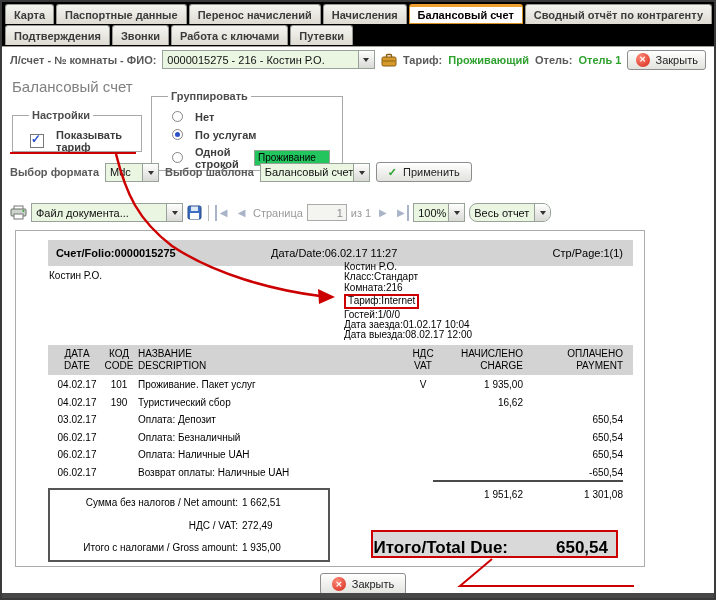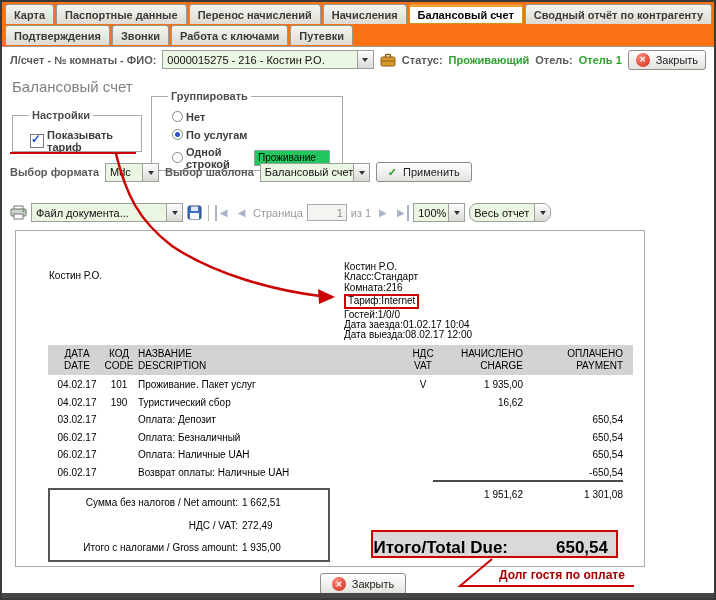--- a/index.html
+++ b/index.html
@@ -1,19 +1,19 @@
 <!DOCTYPE html>
 <html><head>
 <meta charset="utf-8">
 <style>
   html,body{margin:0;padding:0;background:#888;}
   #window{position:relative;width:716px;height:600px;box-sizing:border-box;border:2px solid #3a3a3a;
     background:#fff;font-family:"Liberation Sans",sans-serif;overflow:hidden;}
   
-  .tabstrip{position:absolute;left:0;top:0;right:0;height:45px;background:#f97316;
+  .tabstrip{position:absolute;left:0;top:0;right:0;height:45px;background:#000000;
     border-bottom:1px solid #a09e96;box-sizing:border-box;padding:2px 0 0 3px;}
   .tabrow{display:flex;gap:2px;height:20px;margin-bottom:1px;}
   .tab{background:linear-gradient(#f5f5f1,#dddbd2);border:1px solid #999791;border-bottom:none;
     border-radius:3px 3px 0 0;padding:0 8px;font-size:11px;font-weight:bold;color:#3b3b3b;
     display:flex;align-items:center;white-space:nowrap;}
   .tab.active{background:#fff;border:1px solid #d89020;border-top:3px solid #f0a030;color:#000;}
   
   .lbl{font-size:11px;font-weight:bold;color:#595959;white-space:nowrap;}
   .green{color:#2fa12f;font-weight:bold;font-size:11px;white-space:nowrap;}
   .combo{background:#eaf6e2;border:1px solid #98a298;height:19px;box-sizing:border-box;display:flex;
@@ -25,21 +25,21 @@
     display:flex;align-items:center;justify-content:center;gap:6px;font-size:11px;color:#222;box-sizing:border-box;}
   .redbadge{width:14px;height:14px;border-radius:50%;flex:none;
     background:radial-gradient(circle at 35% 30%,#ff8a78,#d32718);display:flex;align-items:center;justify-content:center;}
   .redbadge::after{content:"✕";color:#fff;font-size:8px;font-weight:bold;}
   .grpbox{position:absolute;border:1px solid #a8a8a8;box-sizing:border-box;background:transparent;}
   .grpbox legend{font-size:11px;font-weight:bold;color:#4d4d4d;padding:0 3px;margin-left:4px;}
   .cb{width:12px;height:12px;border:1px solid #777;background:#fff;position:relative;flex:none;}
   .cb::after{content:"✓";position:absolute;left:0;top:-3px;color:#2b50c8;font-size:12px;font-weight:bold;}
   .rd{width:11px;height:11px;border:1px solid #858585;border-radius:50%;background:#fff;box-sizing:border-box;flex:none;}
   .rd.sel::after{content:"";display:block;width:5px;height:5px;border-radius:50%;background:#2b50c8;margin:2px;}
-  .optrow{display:flex;align-items:center;gap:3px;font-size:11px;font-weight:bold;color:#3d3d3d;}
+  .optrow{display:flex;align-items:center;gap:12px;font-size:11px;font-weight:bold;color:#3d3d3d;}
   .tinput{background:#22c55e;border:1px solid #9aa49a;height:16px;box-sizing:border-box;font-size:10px;
     font-family:"Liberation Sans",sans-serif;padding:0 3px;}
   .navbtn{width:15px;height:16px;display:flex;align-items:center;justify-content:center;font-size:10px;
     color:#a9b4c9;background:transparent;border:none;}
   .sep{width:1px;height:16px;background:#bdbdb8;margin:0 2px;}
   .graylbl{font-size:11px;color:#9a9a9a;white-space:nowrap;}
   
   .row-account{position:absolute;left:8px;top:47px;right:8px;height:21px;display:flex;align-items:center;gap:6px;}
   .pagetitle{position:absolute;left:10px;top:76px;font-size:15px;color:#808080;}
   .row-format{position:absolute;left:8px;top:160px;height:20px;display:flex;align-items:center;gap:6px;}
@@ -110,21 +110,21 @@
       <span>0000015275 - 216 - Костин Р.О.</span>
       <span class="arr"></span>
     </div>
     <span class="icon">
       <svg width="16" height="14" viewBox="0 0 16 14">
         <rect x="1" y="4" width="14" height="9" rx="1.5" fill="#d59a2b" stroke="#8a5a10"></rect>
         <path d="M5.5 4 V2.5 a1 1 0 0 1 1-1 h3 a1 1 0 0 1 1 1 V4" fill="none" stroke="#8a5a10" stroke-width="1.4"></path>
         <rect x="1" y="7" width="14" height="2" fill="#b07d1c"></rect>
       </svg>
     </span>
-    <span class="lbl">Статус:</span>
+    <span class="lbl">Тариф:</span>
     <span class="green">Проживающий</span>
     <span class="lbl">Отель:</span>
     <span class="green">Отель 1</span>
     <button class="btn" style="margin-left:auto;width:84px;height:20px;">
       <span class="redbadge"></span>
       <span>Закрыть</span>
     </button>
   </div>
 
   <div class="pagetitle">Балансовый счет</div>
@@ -203,20 +203,25 @@
       <span>100%</span>
       <span class="arr"></span>
     </div>
     <div class="combo" style="width:82px;border-radius:8px;">
       <span>Весь отчет</span>
       <span class="arr"></span>
     </div>
   </div>
 
   <div class="report">
+    <div class="bar rbar1">
+      <span style="left:8px;font-weight:bold;">Счет/Folio:0000015275</span>
+      <span style="left:223px;">Дата/Date:06.02.17 11:27</span>
+      <span style="right:10px;">Стр/Page:1(1)</span>
+    </div>
 
     <div class="guestL">Костин Р.О.</div>
 
     <div class="guestB">
       <div>Костин Р.О.</div>
       <div>Класс:Стандарт</div>
       <div>Комната:216</div>
       <div><span class="tariffbox">Тариф:Internet</span></div>
       <div>Гостей:1/0/0</div>
       <div>Дата заезда:01.02.17 10:04</div>
@@ -307,21 +312,20 @@
         <span class="sval">1 935,00</span>
       </div>
     </div>
 
     <div class="duebox">
       <span style="right:108px;">Итого/Total Due:</span>
       <span style="right:8px;">650,54</span>
     </div>
   </div>
 
-  <div class="debtnote">Долг гостя по оплате</div>
 
   <button class="btn closebottom">
     <span class="redbadge"></span>
     <span>Закрыть</span>
   </button>
 
   <div class="bottombar"></div>
 
   <svg id="overlay">
     <line x1="8" y1="151" x2="134" y2="151" stroke="#cc0000" stroke-width="2"></line>

